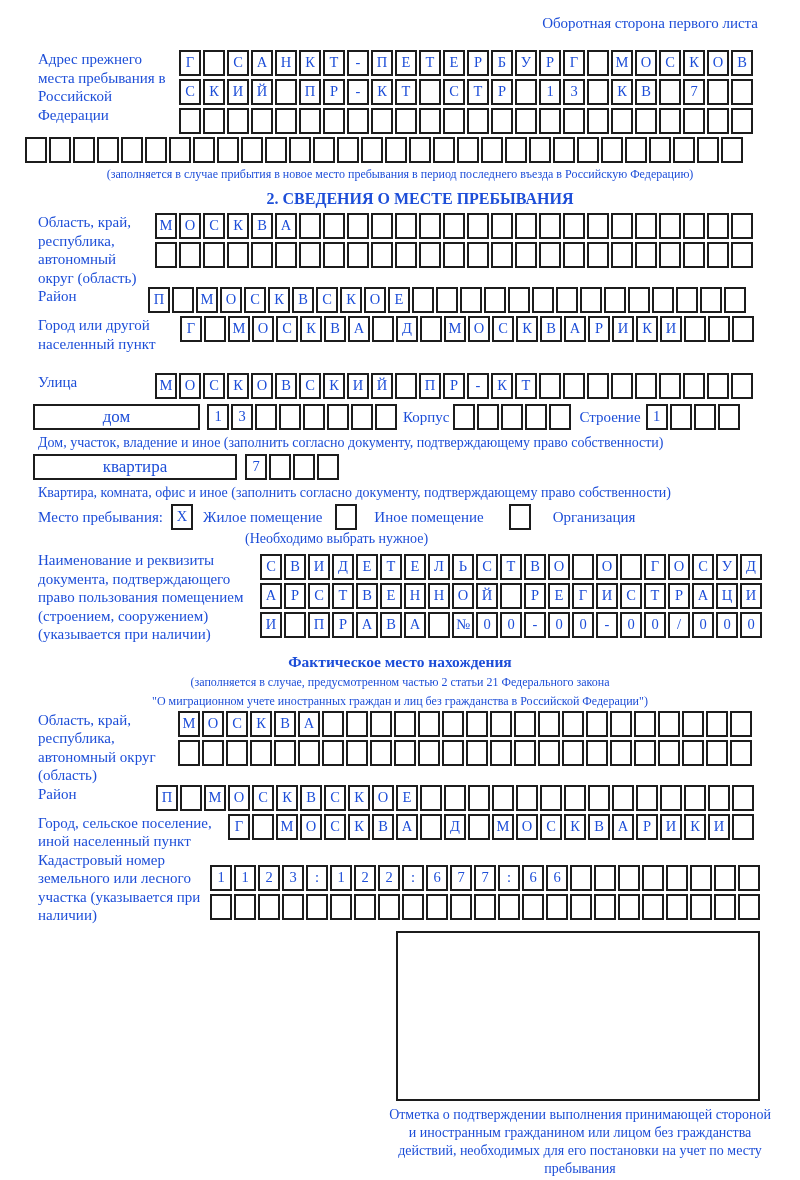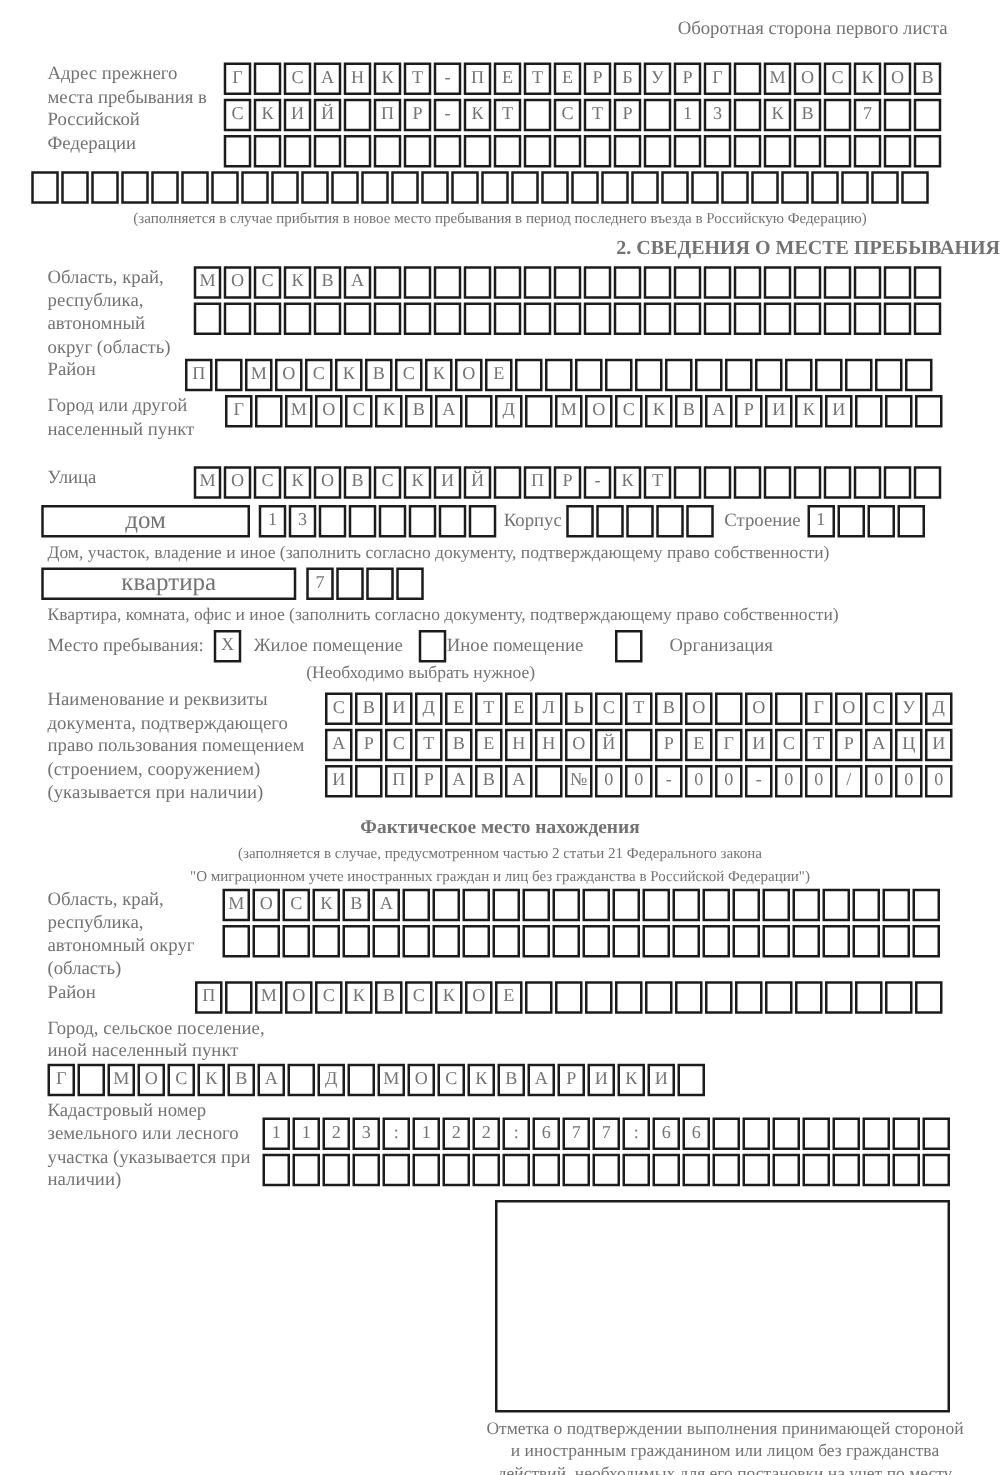--- a/index.html
+++ b/index.html
@@ -1,36 +1,36 @@
 <!DOCTYPE html>
 <html><head>
 <meta charset="utf-8">
 <style>
   html,body{margin:0;padding:0;background:#ffffff;}
   .page{
     width:800px;height:1180px;overflow:hidden;background:#ffffff;
-    font-family:"Liberation Serif", serif;color:#737373;position:relative;
+    font-family:"Liberation Serif", serif;color:#1d4ed8;position:relative;
   }
   .topnote{text-align:right;padding:14px 42px 0 0;font-size:15px;line-height:18px;}
   .frow{display:flex;align-items:flex-start;}
   .flabel{font-size:15px;line-height:18.5px;flex:0 0 auto;}
   .cellcol{flex:0 0 auto;}
   .cellrow{display:flex;gap:2px;margin-bottom:3px;}
   .cell{
     flex:0 0 22px;width:22px;height:26px;border:2px solid #1c1c1c;box-sizing:border-box;
     text-align:center;font-size:14.5px;line-height:21px;background:#fff;
   }
   .bigbox{
     border:2px solid #1c1c1c;height:26px;box-sizing:border-box;text-align:center;
-    font-size:20px;line-height:21px;background:#fff;flex:0 0 auto;
+    font-size:17px;line-height:21px;background:#fff;flex:0 0 auto;
   }
   .inlinelabel{font-size:15px;line-height:26px;flex:0 0 auto;}
   .smallnote{font-size:12px;line-height:17px;}
   .cnote{text-align:center;}
-  .h2{font-weight:bold;font-size:16px;text-align:right;margin:6px 0 4px 0;line-height:20px;padding-left:40px;}
+  .h2{font-weight:bold;font-size:16px;text-align:center;margin:6px 0 4px 0;line-height:20px;padding-left:40px;}
   .h3{font-weight:bold;font-size:15.5px;text-align:center;margin:8px 0 2px 0;line-height:19px;}
   .stayrow{display:flex;align-items:center;margin:3px 0 0 38px;font-size:15px;}
   .stamp{border:2px solid #1c1c1c;width:364px;height:170px;margin:6px 0 0 396px;box-sizing:border-box;}
   .stampcap{width:392px;margin:5px 0 0 384px;text-align:center;font-size:14px;line-height:18px;}
 </style>
 </head>
 <body>
 
 <div class="page">
 
@@ -346,21 +346,21 @@
         <span class="cell"></span>
       </div>
   </div>
   <div class="smallnote" style="margin:1px 0 3px 38px;font-size:14px;">Квартира, комната, офис и иное (заполнить согласно документу, подтверждающему право собственности)</div>
 
   <div class="stayrow">
     <span>Место пребывания:</span>
     <span class="cell" style="margin-left:8px;">X</span>
     <span style="margin-left:10px;">Жилое помещение</span>
     <span class="cell" style="margin-left:13px;"></span>
-    <span style="">Иное помещение</span>
+    <span style="margin-left:17px;">Иное помещение</span>
     <span class="cell" style="margin-left:25px;"></span>
     <span style="margin-left:22px;">Организация</span>
   </div>
   <div class="smallnote" style="margin-left:245px;font-size:14px;">(Необходимо выбрать нужное)</div>
 
   <div class="frow" style="margin:4px 0 0 38px;align-items:center;">
     <div class="flabel" style="width:222px;">Наименование и реквизиты документа, подтверждающего право пользования помещением (строением, сооружением) (указывается при наличии)</div>
     <div class="cellcol">
       <div class="cellrow">
           <span class="cell">С</span>
@@ -520,21 +520,21 @@
         <span class="cell"></span>
         <span class="cell"></span>
         <span class="cell"></span>
         <span class="cell"></span>
         <span class="cell"></span>
         <span class="cell"></span>
         <span class="cell"></span>
       </div>
   </div>
 
-  <div class="frow" style="margin-left:38px;flex-direction:column;">
+  <div class="frow" style="margin-left:38px;">
     <div class="flabel" style="width:190px;">Город, сельское поселение, иной населенный пункт</div>
     <div class="cellrow">
         <span class="cell">Г</span>
         <span class="cell"></span>
         <span class="cell">М</span>
         <span class="cell">О</span>
         <span class="cell">С</span>
         <span class="cell">К</span>
         <span class="cell">В</span>
         <span class="cell">А</span>

